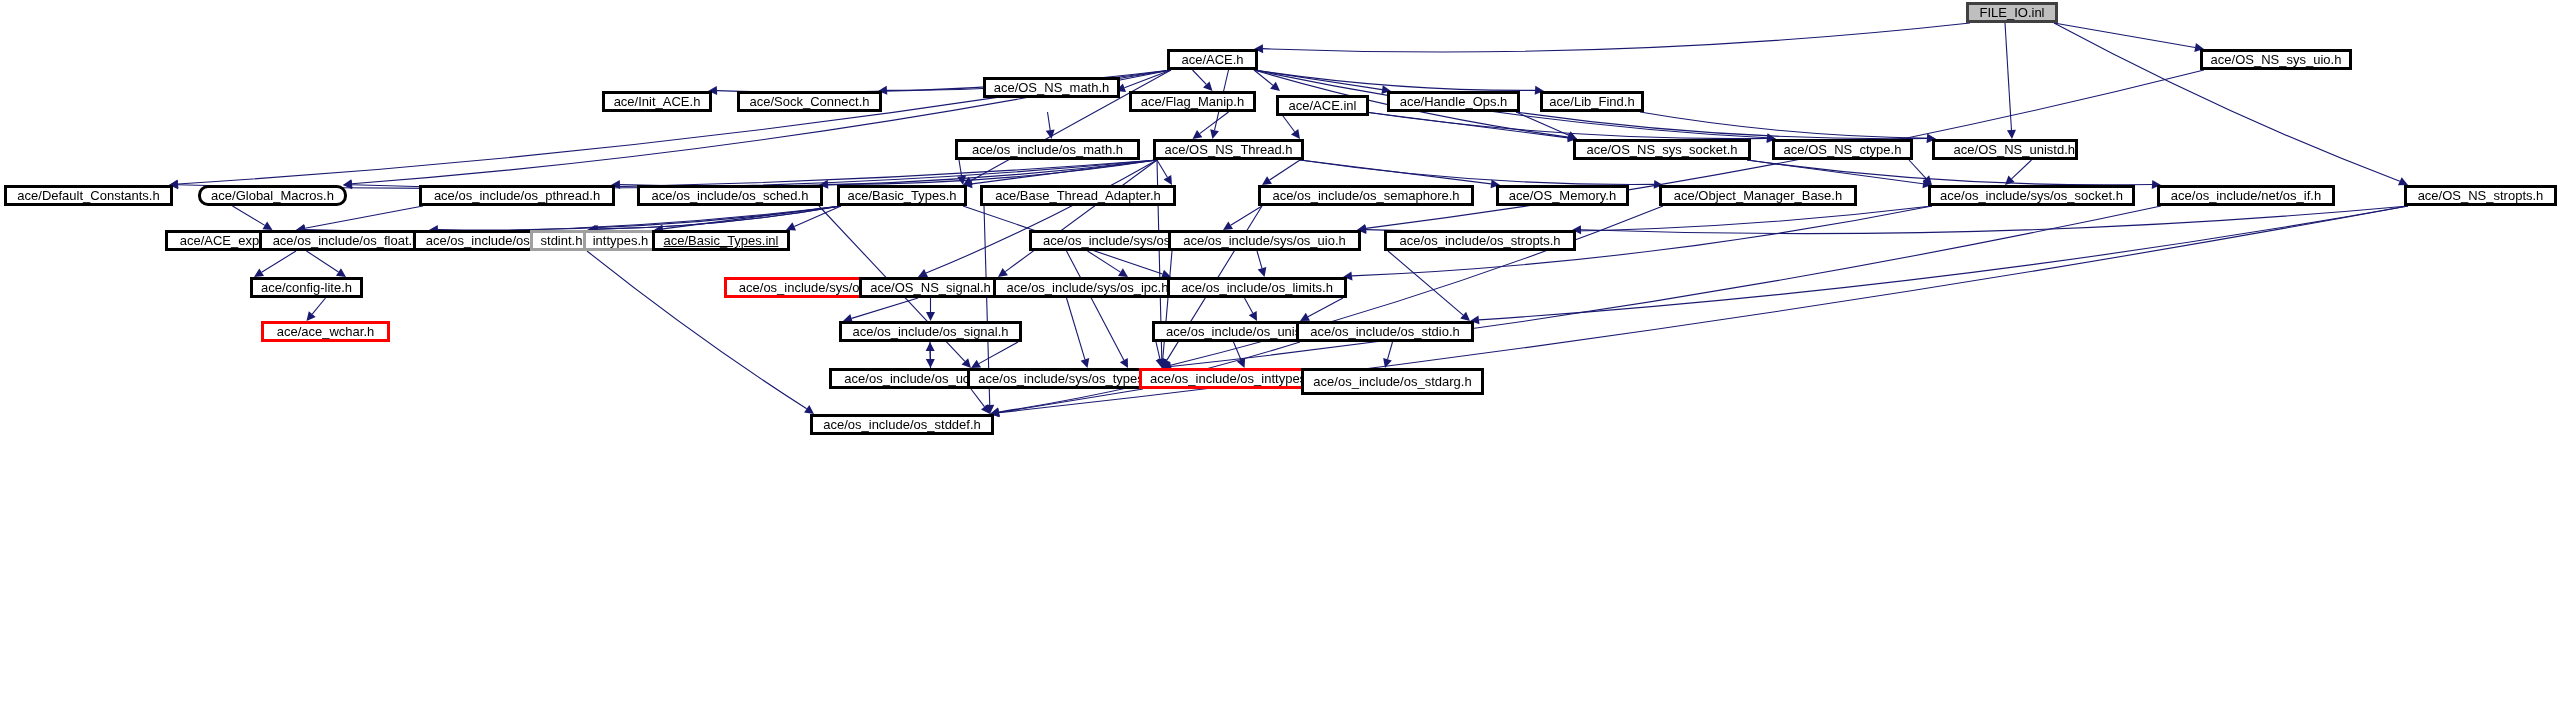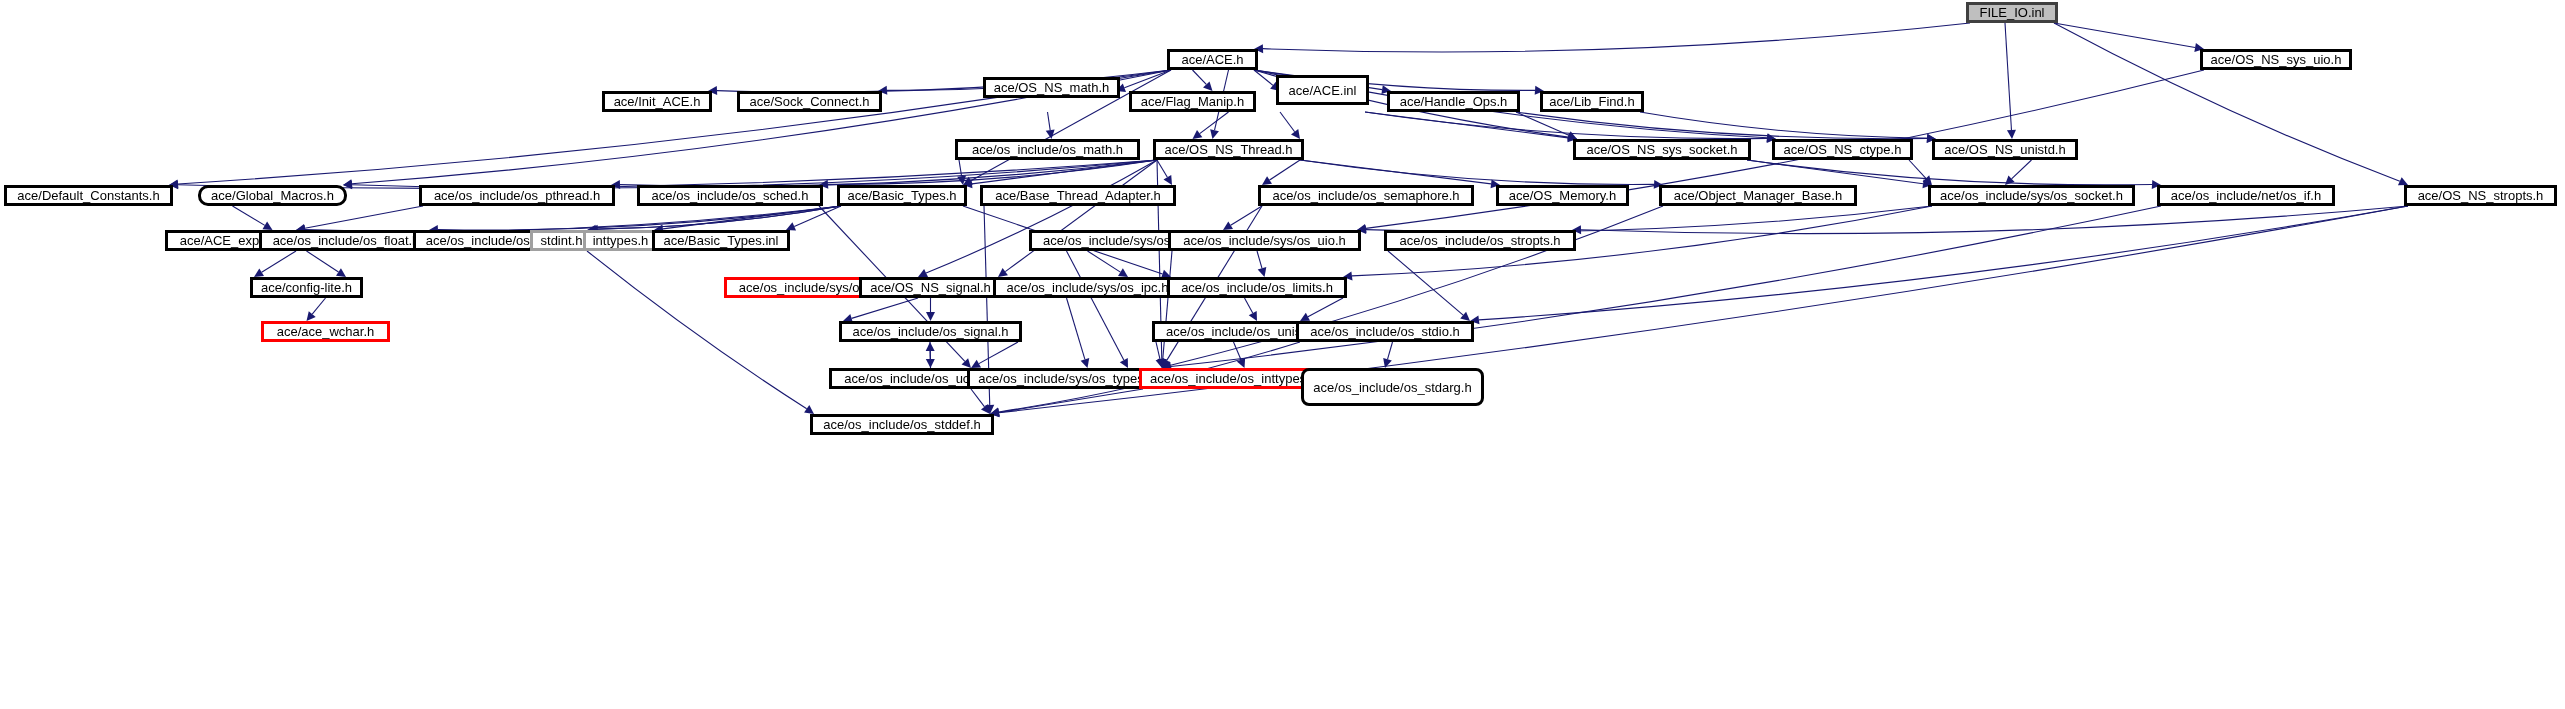--- a/index.html
+++ b/index.html
@@ -208,42 +208,42 @@
       </div>
       <div class="node" style="left: 737px; top: 91px; width: 145px; height: 21px;">
         <span>ace/Sock_Connect.h</span>
       </div>
       <div class="node" style="left: 983px; top: 77px; width: 137px; height: 21px;">
         <span>ace/OS_NS_math.h</span>
       </div>
       <div class="node" style="left: 1129px; top: 91px; width: 127px; height: 21px;">
         <span>ace/Flag_Manip.h</span>
       </div>
-      <div class="node" style="left: 1276px; top: 75px; width: 93px; height: 30px;">
+      <div class="node" style="left: 1276px; top: 95px; width: 93px; height: 21px;">
         <span>ace/ACE.inl</span>
       </div>
       <div class="node" style="left: 1387px; top: 91px; width: 133px; height: 21px;">
         <span>ace/Handle_Ops.h</span>
       </div>
       <div class="node" style="left: 1540px; top: 91px; width: 104px; height: 21px;">
         <span>ace/Lib_Find.h</span>
       </div>
       <div class="node" style="left: 955px; top: 139px; width: 185px; height: 21px;">
         <span>ace/os_include/os_math.h</span>
       </div>
       <div class="node" style="left: 1153px; top: 139px; width: 151px; height: 21px;">
         <span>ace/OS_NS_Thread.h</span>
       </div>
       <div class="node" style="left: 1573px; top: 139px; width: 178px; height: 21px;">
         <span>ace/OS_NS_sys_socket.h</span>
       </div>
       <div class="node" style="left: 1772px; top: 139px; width: 141px; height: 21px;">
         <span>ace/OS_NS_ctype.h</span>
       </div>
-      <div class="node" style="left: 1932px; top: 139px; width: 146px; height: 21px;">
+      <div class="node" style="left: 1932px; top: 139px; width: 146px; height: 21px; justify-content: flex-end;">
         <span>ace/OS_NS_unistd.h</span>
       </div>
       <div class="node" style="left: 4px; top: 185px; width: 169px; height: 21px;">
         <span>ace/Default_Constants.h</span>
       </div>
       <div class="node" style="left: 198px; top: 185px; width: 149px; height: 21px; border-radius: 10px;">
         <span>ace/Global_Macros.h</span>
       </div>
       <div class="node" style="left: 419px; top: 185px; width: 196px; height: 21px; align-items: center;">
         <span>ace/os_include/os_pthread.h</span>
@@ -283,21 +283,21 @@
       </div>
       <div class="node" style="left: 413px; top: 230px; width: 178px; height: 21px;">
         <span>ace/os_include/os_stdlib.h</span>
       </div>
       <div class="node gray" style="left: 530px; top: 230px; width: 63px; height: 21px;">
         <span>stdint.h</span>
       </div>
       <div class="node gray" style="left: 583px; top: 230px; width: 75px; height: 21px;">
         <span>inttypes.h</span>
       </div>
-      <div class="node" style="left: 652px; top: 230px; width: 138px; height: 21px;">
+      <div class="node" style="left: 652px; top: 230px; width: 138px; height: 21px; text-decoration: underline;">
         <span>ace/Basic_Types.inl</span>
       </div>
       <div class="node" style="left: 1029px; top: 230px; width: 198px; height: 21px;">
         <span>ace/os_include/sys/os_sem.h</span>
       </div>
       <div class="node" style="left: 1168px; top: 230px; width: 193px; height: 21px;">
         <span>ace/os_include/sys/os_uio.h</span>
       </div>
       <div class="node" style="left: 1384px; top: 230px; width: 192px; height: 21px;">
         <span>ace/os_include/os_stropts.h</span>
@@ -331,20 +331,20 @@
       </div>
       <div class="node" style="left: 829px; top: 368px; width: 202px; height: 21px;">
         <span>ace/os_include/os_ucontext.h</span>
       </div>
       <div class="node" style="left: 967px; top: 368px; width: 199px; height: 21px;">
         <span>ace/os_include/sys/os_types.h</span>
       </div>
       <div class="node red" style="left: 1139px; top: 368px; width: 189px; height: 21px;">
         <span>ace/os_include/os_inttypes.h</span>
       </div>
-      <div class="node" style="left: 1301px; top: 368px; width: 183px; height: 38px; border-radius: 8px;">
+      <div class="node" style="left: 1301px; top: 368px; width: 183px; height: 27px;">
         <span>ace/os_include/os_stdarg.h</span>
       </div>
       <div class="node" style="left: 810px; top: 414px; width: 184px; height: 21px;">
         <span>ace/os_include/os_stddef.h</span>
       </div>
     </div>
 </div>
 
 </body></html>

